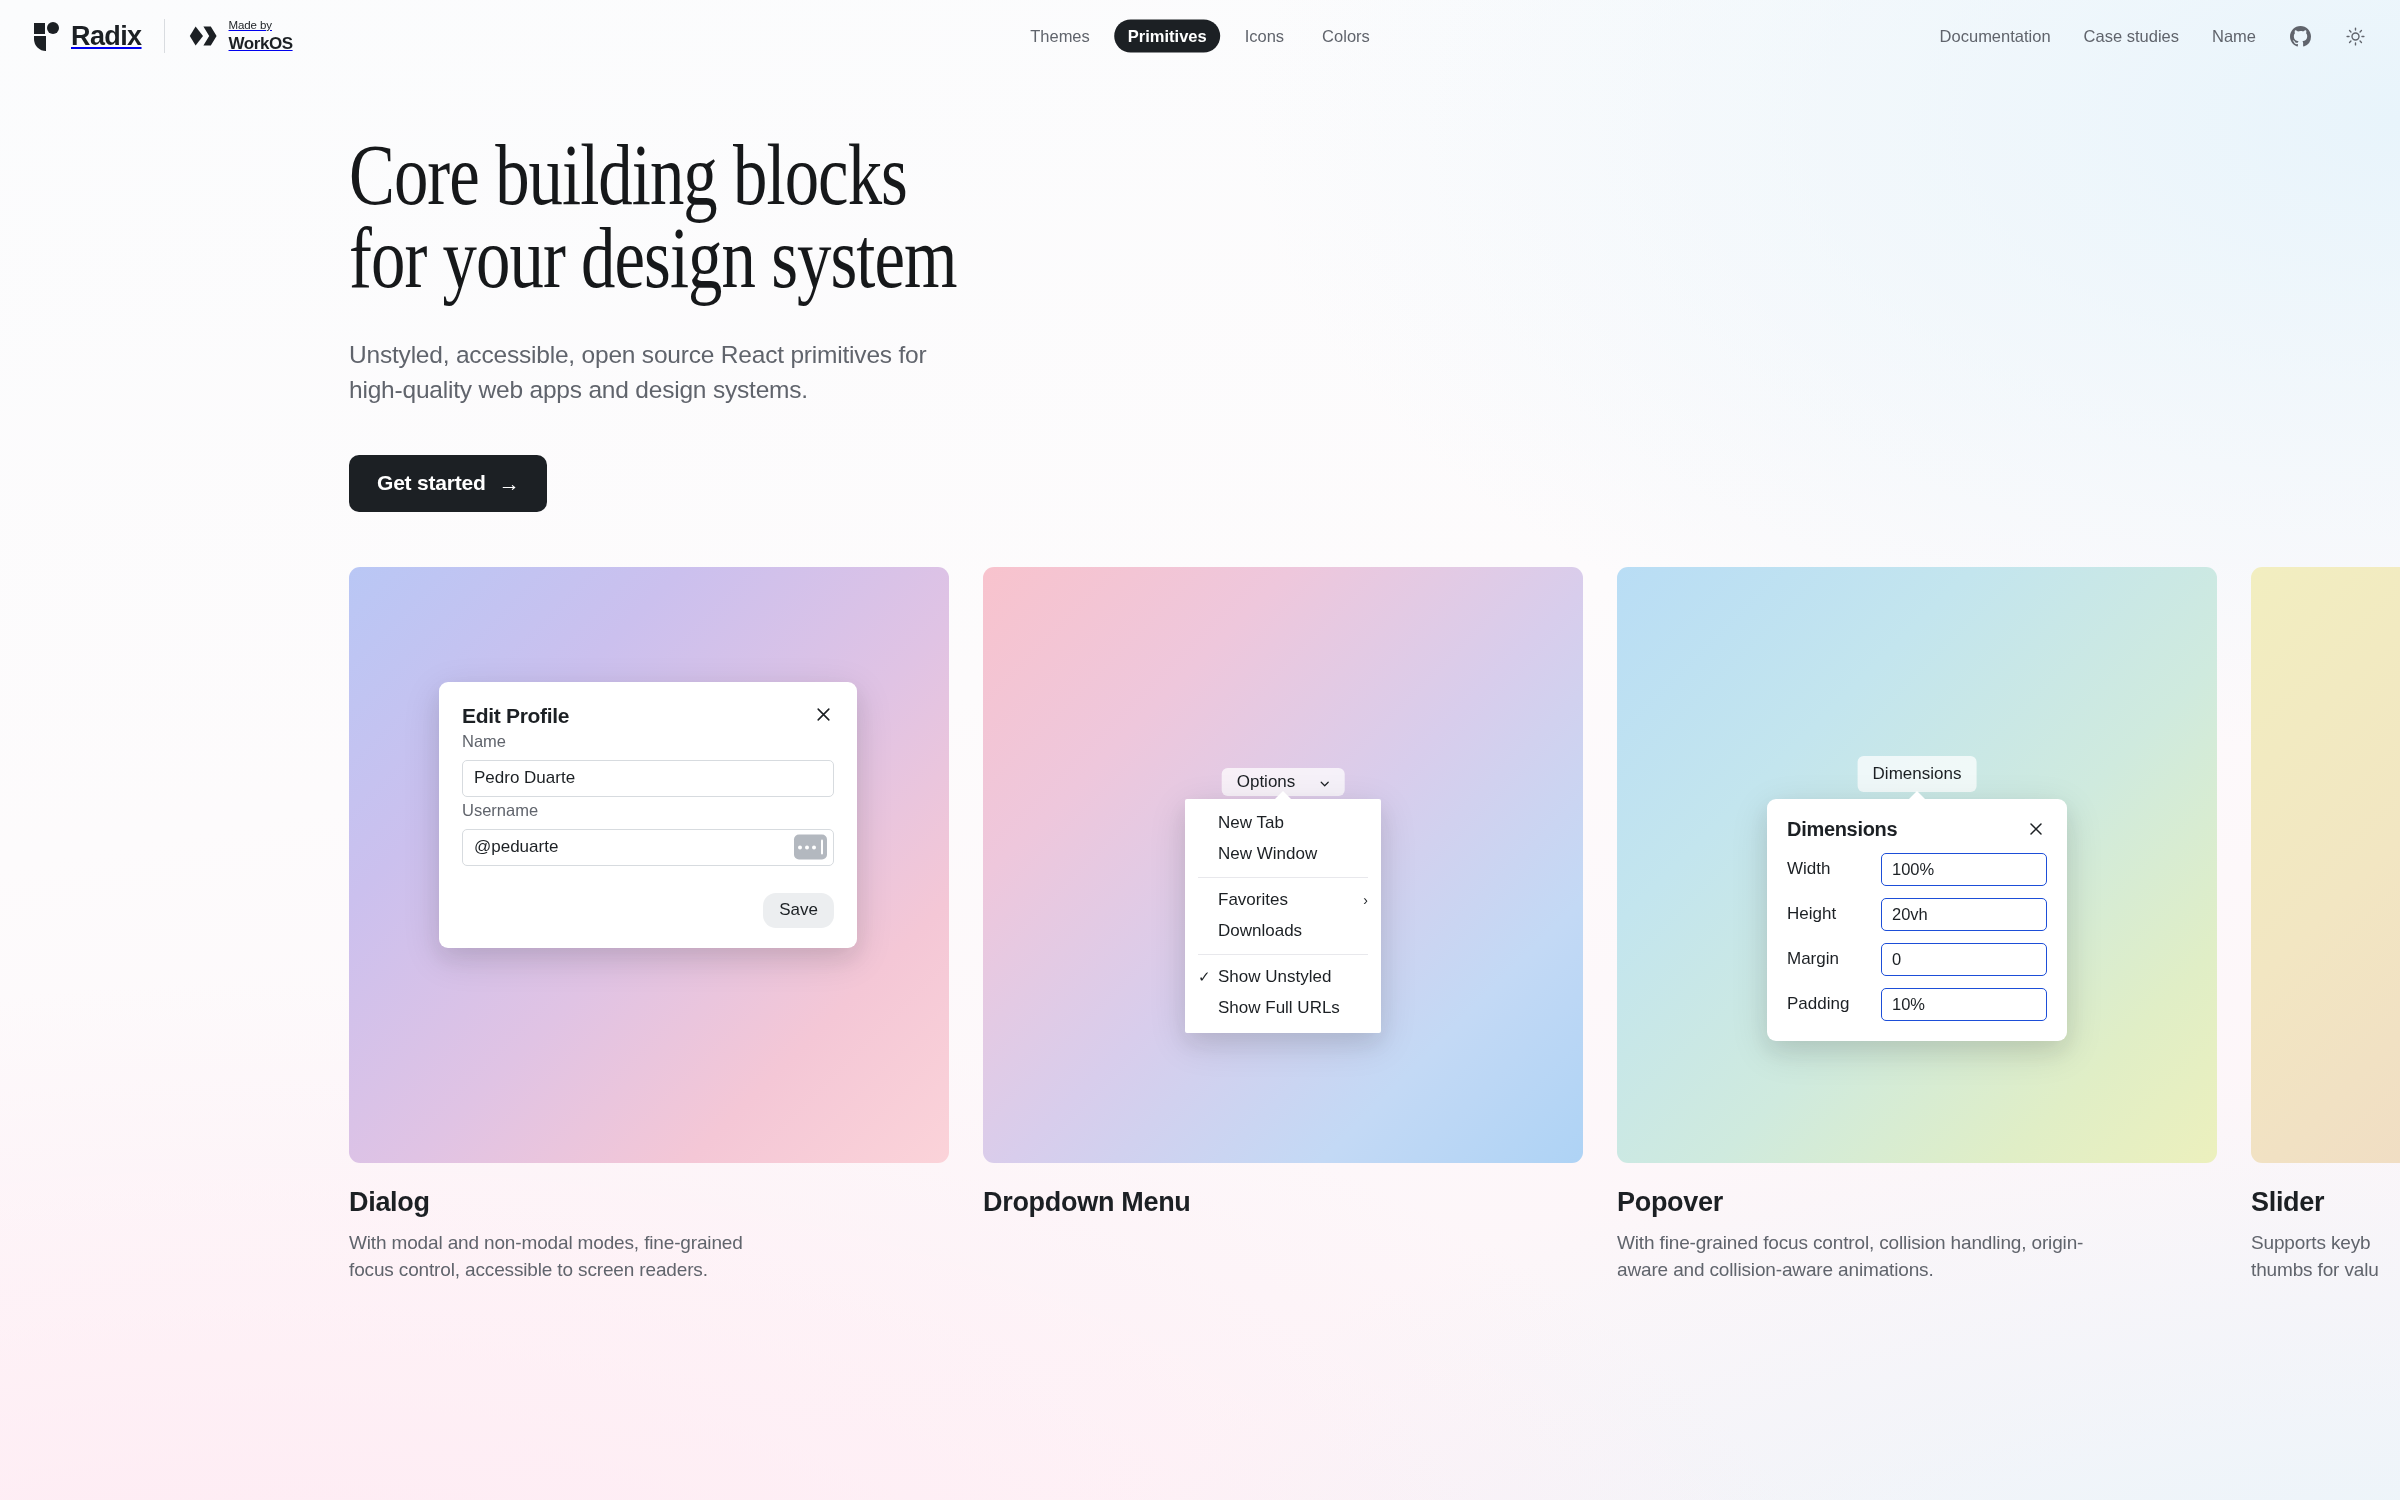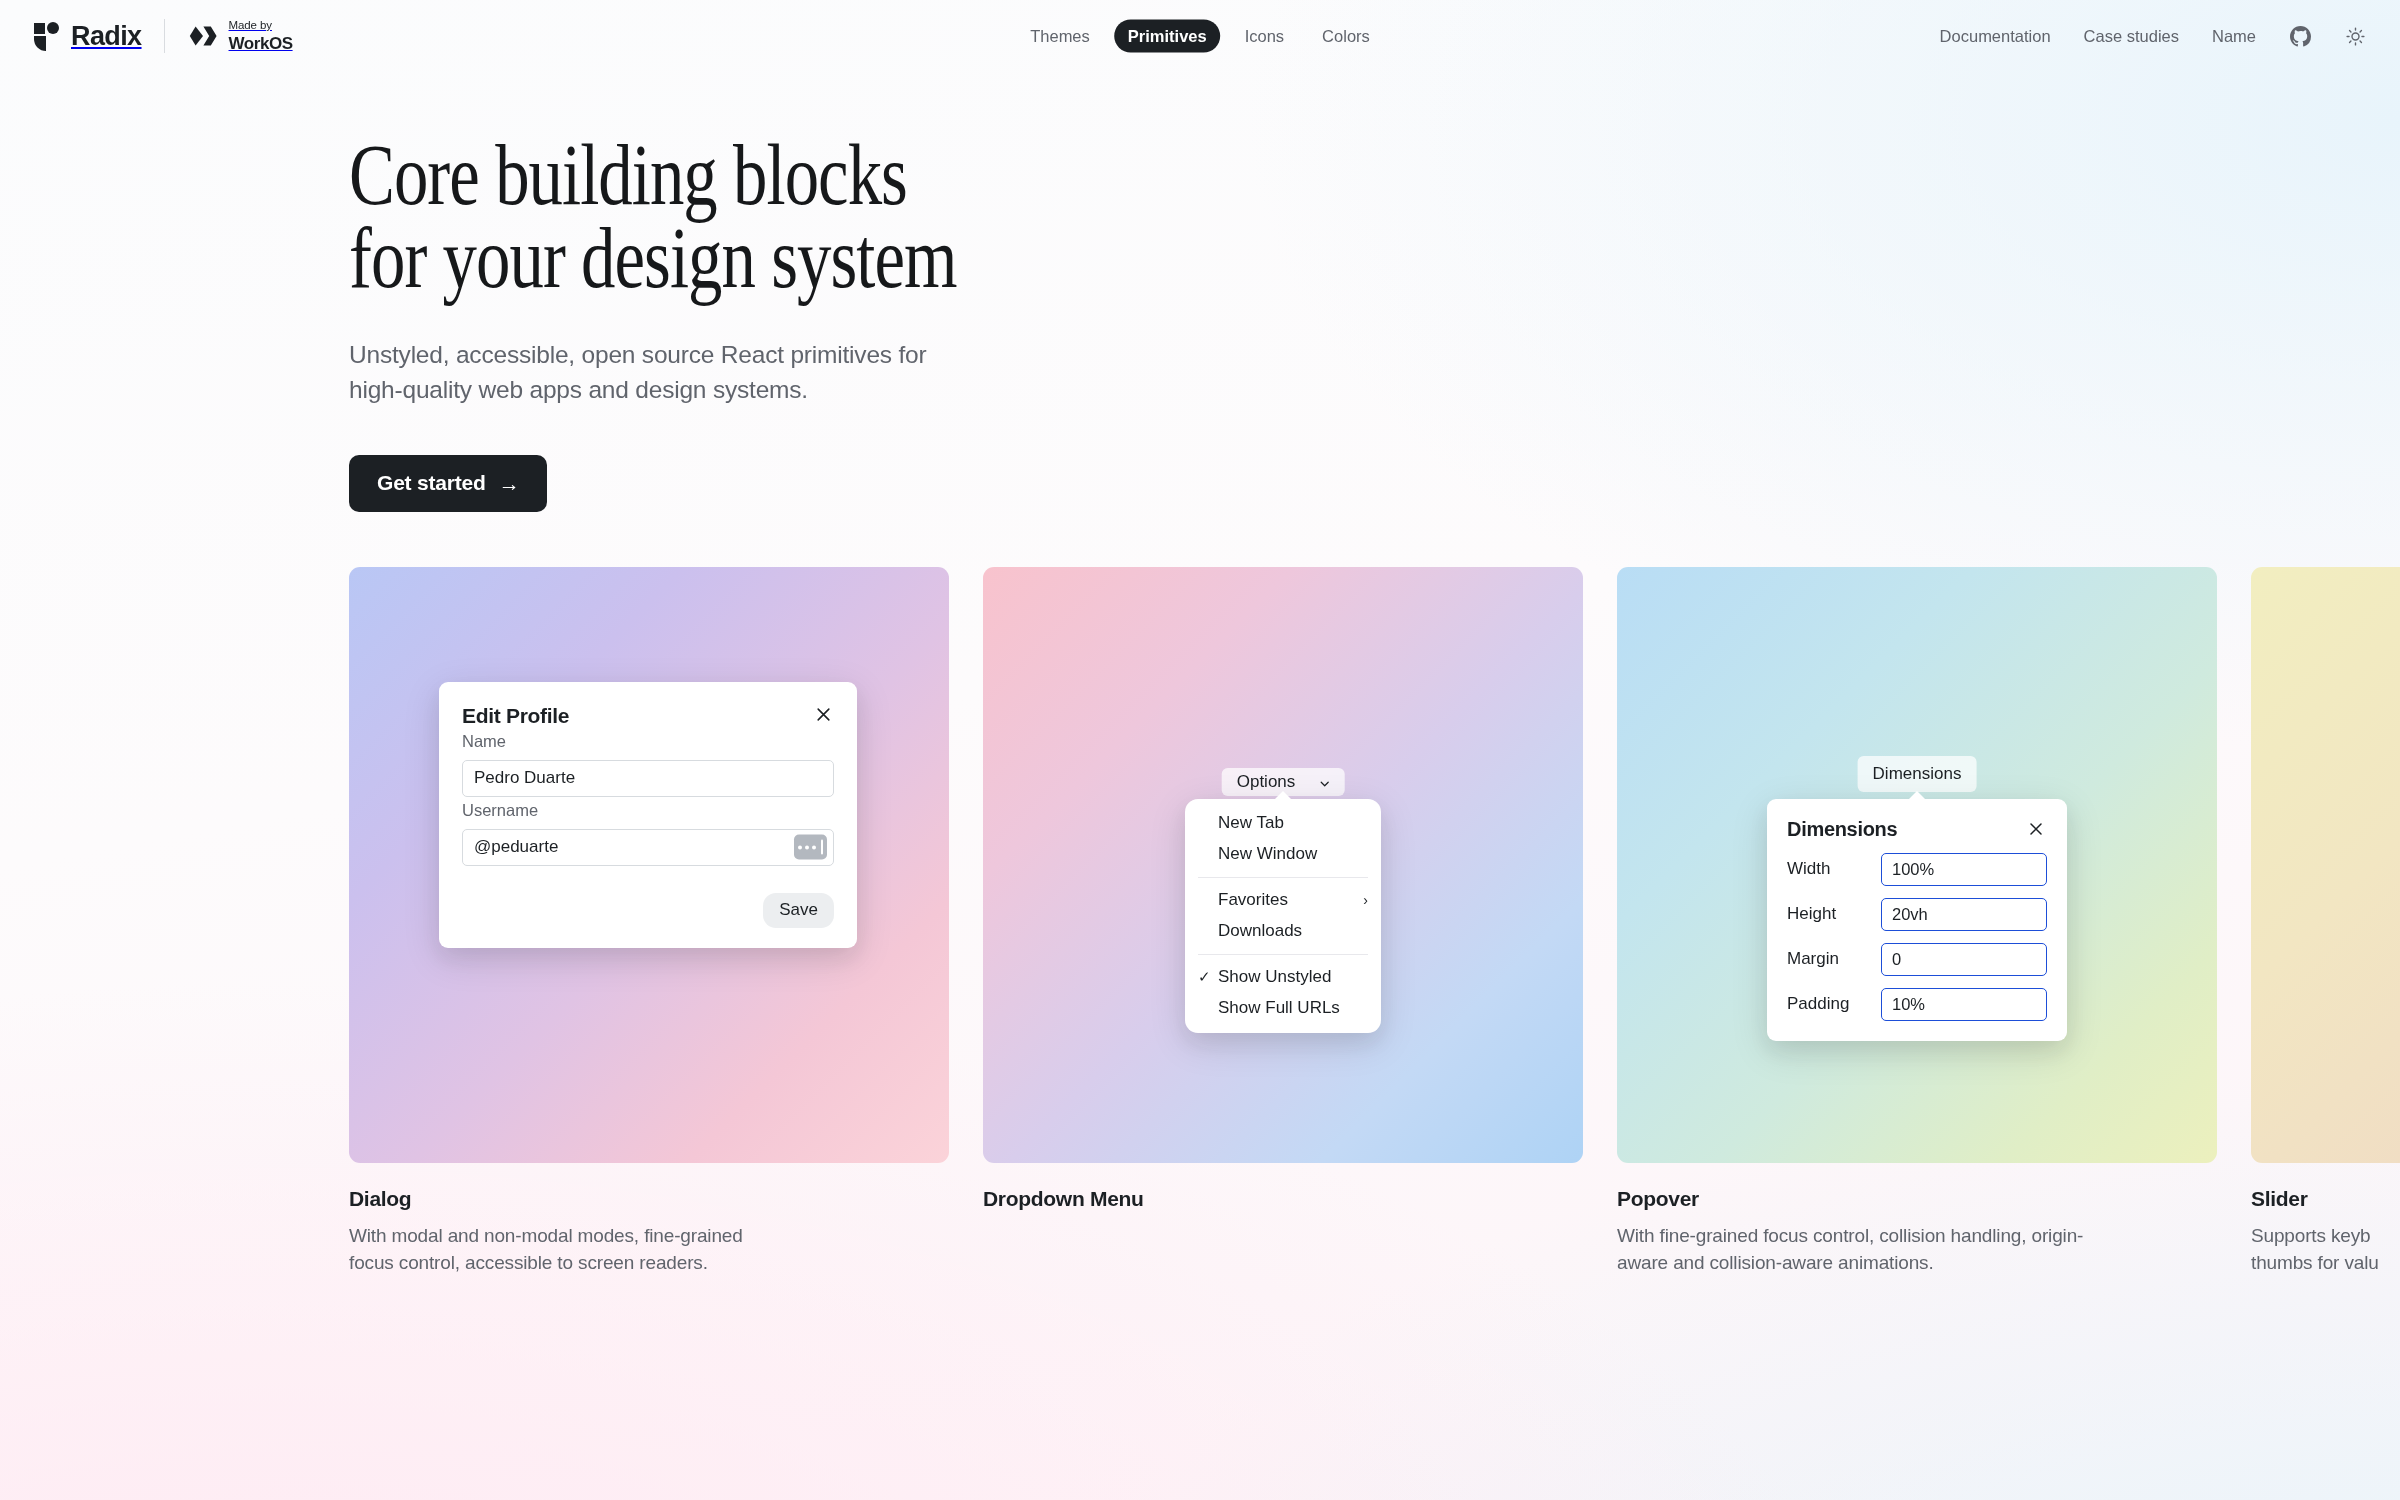--- a/index.html
+++ b/index.html
@@ -154,21 +154,21 @@
     position: relative;
     overflow: hidden;
   }
   .card.g1 .surface { background: linear-gradient(135deg, #b9c7f5 0%, #cbc0ee 28%, #e0c3e4 55%, #f4c7d6 78%, #fbd3d9 100%); }
   .card.g2 .surface { background: linear-gradient(135deg, #f8c3cd 0%, #eec7dc 26%, #d8cdec 52%, #c3d9f5 78%, #aed3f5 100%); }
   .card.g3 .surface { background: linear-gradient(135deg, #b9ddf5 0%, #c3e5ee 30%, #cfeade 58%, #e0eec6 82%, #ecf0bd 100%); }
   .card.g4 .surface { background: linear-gradient(135deg, #f2eec0 0%, #f2e6c2 35%, #f0dcc4 68%, #eed4c6 100%); }
 
   .card h3 {
     margin-top: 24px;
-    font-size: 21px;
+    font-size: 27px;
     font-weight: 700;
     letter-spacing: -0.3px;
     color: #1c2024;
   }
   .card .desc {
     margin-top: 12px;
     font-size: 19px;
     line-height: 1.42;
     color: #60646c;
     letter-spacing: -0.15px;
@@ -248,21 +248,21 @@
     cursor: pointer;
     text-align: right;
   }
   .chev { width: 12px; height: 12px; }
   .menu {
     position: absolute;
     left: 50%; top: 232px;
     transform: translateX(-50%);
     width: 196px;
     background: #fff;
-    border-radius: 13px;
+    border-radius: 2px;
     padding: 9px 0;
     box-shadow: 0 10px 38px rgba(22,23,24,0.12), 0 10px 20px rgba(22,23,24,0.07);
   }
   .menu::before {
     content: "";
     position: absolute;
     left: 50%; top: -8px;
     transform: translateX(-50%);
     border-left: 9px solid transparent;
     border-right: 9px solid transparent;

